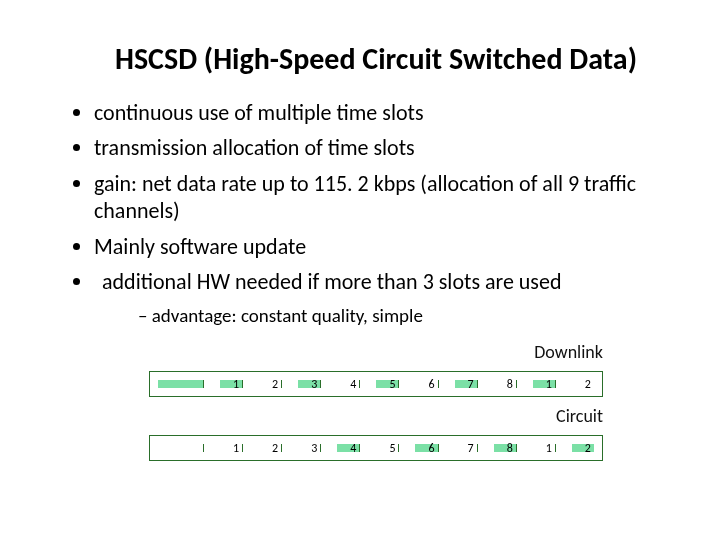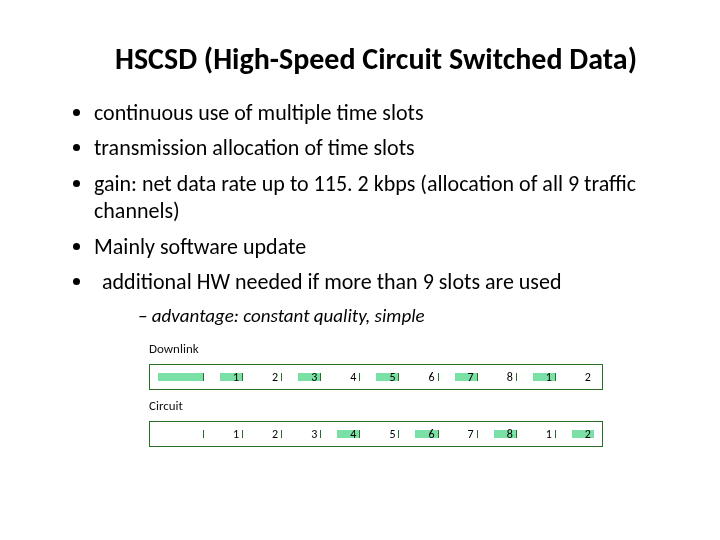--- a/index.html
+++ b/index.html
@@ -22,30 +22,29 @@
     padding-left: 30px;
     font-size: 22px;
     line-height: 1.25;
   }
   ul.main > li { margin-bottom: 2px; }
   ul.sub {
     list-style: none;
     padding-left: 28px;
     font-size: 19px;
     margin-top: 4px;
-    font-style: italic;
   }
   ul.sub > li::before { content: "– "; }
   .diagram-wrap {
     margin: 14px auto 0 auto;
     width: 470px;
   }
   .dlabel {
-    text-align: left;
-    font-size: 13px;
+    text-align: right;
+    font-size: 18px;
     color: #111;
     margin-bottom: 2px;
     margin-top: 8px;
   }
   .strip {
     display: flex;
     height: 26px;
     border: 1px solid #2a6e2a;
   }
   .cell {
@@ -67,21 +66,21 @@
 <body>
 
 <h1 class="title">HSCSD (High-Speed Circuit Switched Data)</h1>
 
 <ul class="main">
   <li>continuous use of multiple time slots</li>
   <li>transmission allocation of time slots</li>
   <li>gain: net data rate up to 115. 2 kbps (allocation of all 9 traffic channels)</li>
   <li>Mainly software update</li>
   <li>
-    <span>additional HW needed if more than 9 slots are used</span>
+    <span>additional HW needed if more than 3 slots are used</span>
     <ul class="sub">
       <li>advantage: constant quality, simple</li>
     </ul>
   </li>
 </ul>
 
 <div class="diagram-wrap">
   <div class="dlabel">Downlink</div>
   <div class="strip" id="downlink-strip">
       <div class="cell wide green"></div>

